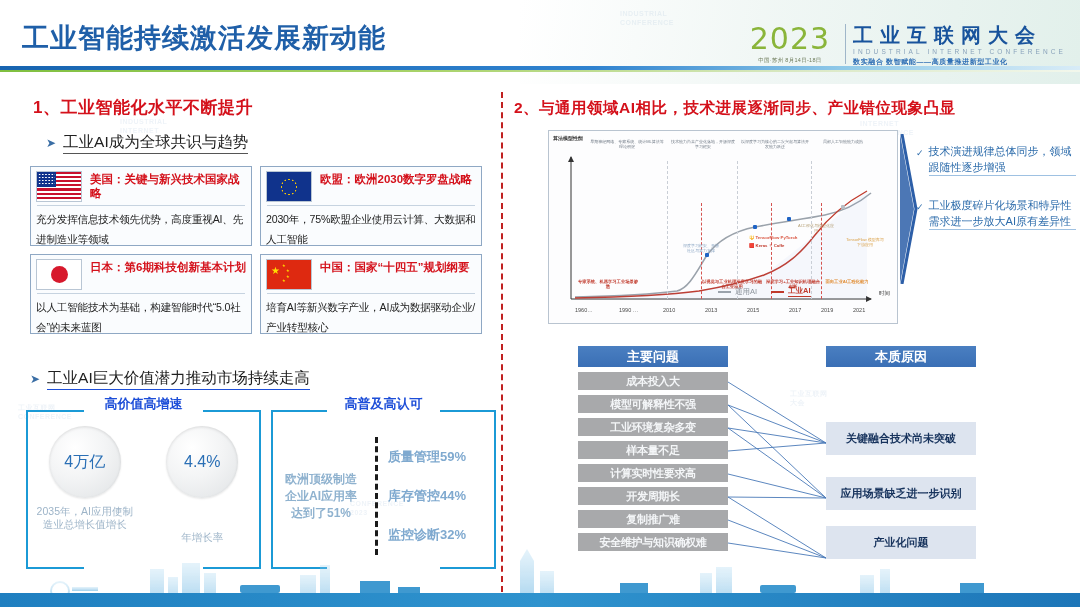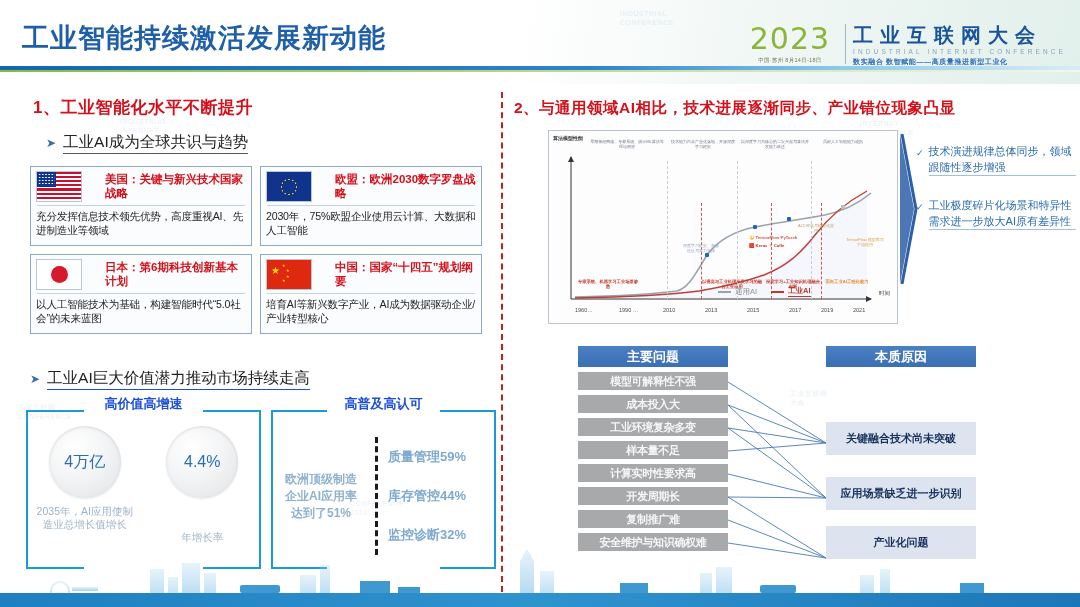--- a/index.html
+++ b/index.html
@@ -44,26 +44,26 @@
 
   
   .sec-head{color:#d4111b;font-weight:700;font-size:17px;letter-spacing:.5px;}
   .bullet-head{font-size:15.5px;color:#202020;display:flex;align-items:center;gap:7px;}
   .arrow{color:#3a6ea5;font-size:12px;}
 
   
   #cards{position:absolute;left:30px;top:78px;width:460px;display:flex;flex-wrap:wrap;gap:8px;}
   .card{width:222px;height:80px;border:1px solid #8fa8c4;background:#fafcfe;box-sizing:border-box;
         padding:4px 5px 0 5px;position:relative;}
-  .card-top{display:flex;align-items:flex-start;gap:23px;}
+  .card-top{display:flex;align-items:flex-start;gap:8px;}
   .flag{width:44px;height:29px;border:1px solid #b9c6d4;flex:none;position:relative;overflow:hidden;background:#fff;}
   .card-title{font-size:11.5px;font-weight:700;color:#d4111b;line-height:14px;padding-top:1px;}
   .card-title .lead{color:#d4111b;}
   .card-sep{height:1px;background:#c6d3e0;margin:3px 1px 3px 1px;}
-  .card-body{font-size:10.6px;color:#222;line-height:14px;letter-spacing:-.2px;}
+  .card-body{font-size:10.6px;color:#222;line-height:20px;letter-spacing:-.2px;}
 
   
   .flag-us{background:#fff;}
   .flag-us .stripe{position:absolute;left:0;width:100%;height:2.2px;background:#c8102e;}
   .flag-us .canton{position:absolute;left:0;top:0;width:19px;height:15px;background:#10338c;}
   .flag-us .canton::after{content:"";position:absolute;inset:1px;
     background-image:radial-gradient(circle,#fff 0.6px,transparent 0.7px);background-size:3.2px 3px;}
   
   .flag-eu{background:#10338c;}
   .flag-eu .ring{position:absolute;left:50%;top:50%;width:16px;height:16px;margin:-8px 0 0 -8px;border-radius:50%;
@@ -415,22 +415,22 @@
         <path d="M220,128 L318,152"></path>
         <path d="M220,151 L318,152"></path>
         <path d="M220,174 L318,212"></path>
         <path d="M220,197 L318,212"></path>
         <path d="M220,151 L318,212"></path>
       </g>
     </svg>
 
     <div id="prob-col">
       <div class="col-head">主要问题</div>
+      <div class="prob">成本投入大</div>
       <div class="prob">模型可解释性不强</div>
-      <div class="prob">成本投入大</div>
       <div class="prob">工业环境复杂多变</div>
       <div class="prob">样本量不足</div>
       <div class="prob">计算实时性要求高</div>
       <div class="prob">开发周期长</div>
       <div class="prob">复制推广难</div>
       <div class="prob">安全维护与知识确权难</div>
     </div>
 
     <div id="cause-col">
       <div class="col-head">本质原因</div>

